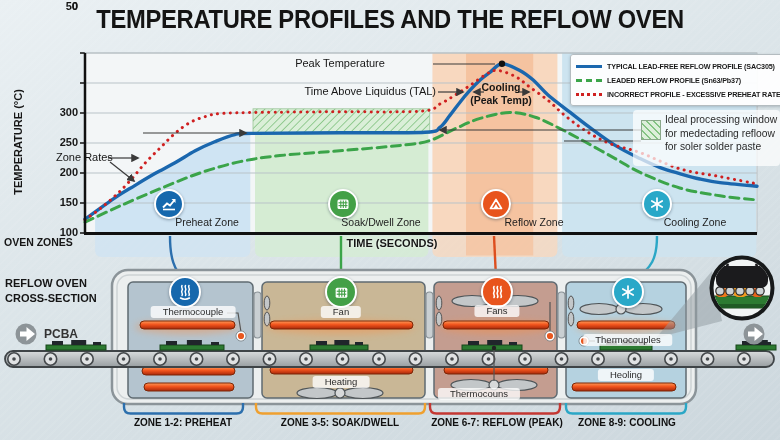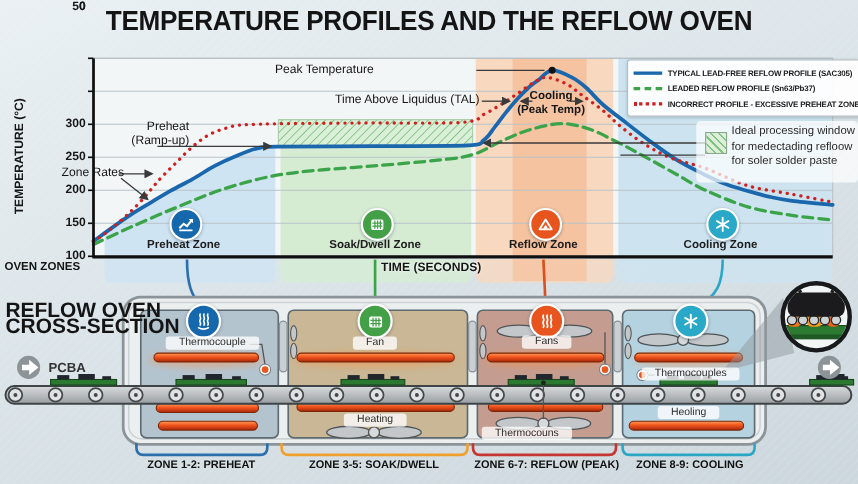--- a/index.html
+++ b/index.html
@@ -32,35 +32,35 @@
   .lsamp.dotted{border-top:3.5px dotted #cf2020;}
   .ltext{font-size:7.2px;font-weight:bold;letter-spacing:-.15px;white-space:nowrap;color:#1a1a1a;}
   
   #winleg{position:absolute;left:633px;top:110px;width:147px;height:56px;z-index:2;
     background:rgba(255,255,255,.72);border-radius:4px;}
   #winleg-swatch{position:absolute;left:641px;top:120px;width:18px;height:18px;z-index:3;
     border:1px solid #8aa88a;
     background:repeating-linear-gradient(45deg,#84c483 0 1.5px,#ddefdb 1.5px 5px);}
   #winleg-text{left:665px;top:113px;font-size:10.3px;line-height:13.5px;color:#2a2a2a;white-space:nowrap;}
   
-  #ann-peak{left:250px;top:57px;width:180px;text-align:left;font-size:11px;}
+  #ann-peak{left:250px;top:57px;width:180px;text-align:center;font-size:11px;}
   #ann-tal{left:246px;top:85px;width:190px;text-align:right;font-size:11px;}
   #ann-reflow{left:451px;top:81px;width:100px;text-align:center;font-size:10.5px;font-weight:bold;line-height:13px;}
   #ann-preheat{left:72px;top:109px;width:100px;text-align:right;font-size:11px;line-height:13px;}
   #ann-ramp{left:56px;top:151px;font-size:11px;}
   
   .zicon{position:absolute;z-index:3;width:26px;height:26px;border-radius:50%;border:2px solid #fff;
     box-shadow:0 1px 3px rgba(20,40,60,.4);display:flex;align-items:center;justify-content:center;}
   .oicon{position:absolute;z-index:3;width:28px;height:28px;border-radius:50%;border:2.5px solid #fff;
     box-shadow:0 1px 3px rgba(20,40,60,.4);display:flex;align-items:center;justify-content:center;}
   .ic-preheat{background:#1668ad}.ic-soak{background:#43a047}.ic-reflow{background:#e8541d}.ic-cool{background:#29a8c8}
   .zlabel{position:absolute;z-index:3;top:216px;transform:translateX(-50%);font-size:10.5px;
-    font-weight:bold;color:#1d1d1d;white-space:nowrap;}
+    font-weight:normal;color:#1d1d1d;white-space:nowrap;margin-left:40px;}
   
-  #oven-title{left:5px;top:276px;font-size:19px;font-weight:bold;line-height:14.5px;color:#141414;}
+  #oven-title{left:5px;top:276px;font-size:11px;font-weight:bold;line-height:14.5px;color:#141414;}
   #pcba{left:44px;top:327px;font-size:12px;font-weight:bold;color:#333;}
   .pill{position:absolute;z-index:3;transform:translateX(-50%);white-space:nowrap;
     font-size:9.5px;color:#2b2b2b;background:rgba(255,255,255,.78);border-radius:3px;padding:0 12px;line-height:12px;}
   .bracket-label{position:absolute;z-index:3;top:417px;transform:translateX(-50%);
     font-size:10px;font-weight:bold;color:#101010;white-space:nowrap;text-align:right;}
 </style>
 </head>
 <body>
 
 <div id="stage">
@@ -369,41 +369,37 @@
     <div class="lrow">
         <span class="lsamp solid"></span>
         <span class="ltext">TYPICAL LEAD-FREE REFLOW PROFILE (SAC305)</span>
       </div>
     <div class="lrow">
         <span class="lsamp dashed"></span>
         <span class="ltext">LEADED REFLOW PROFILE (Sn63/Pb37)</span>
       </div>
     <div class="lrow">
         <span class="lsamp dotted"></span>
-        <span class="ltext">INCORRECT PROFILE - EXCESSIVE PREHEAT ZONE</span>
+        <span class="ltext">INCORRECT PROFILE - EXCESSIVE PREHEAT RATE</span>
       </div>
   </div>
 
   <div id="winleg"></div>
   <div id="winleg-swatch"></div>
   <div class="txt" id="winleg-text">
     <div>Ideal processing window</div>
     <div>for medectading refloow</div>
     <div>for soler solder paste</div>
   </div>
 
   <div class="txt" id="ann-peak">Peak Temperature</div>
   <div class="txt" id="ann-tal">Time Above Liquidus (TAL)</div>
   <div class="txt" id="ann-reflow">
     <div>Cooling</div>
     <div>(Peak Temp)</div>
-  </div>
-  <div class="txt" id="ann-preheat">
-    <div>Preheat</div>
-    <div>(Ramp-up)</div>
   </div>
   <div class="txt" id="ann-ramp">Zone Rates</div>
 
   <div class="zicon ic-preheat" style="left:154px;top:189px">
     <svg width="16" height="16" viewBox="0 0 16 16">
         <polyline points="2,11.5 6,7.5 9,9.5 13.5,4" fill="none" stroke="#fff" stroke-width="1.9"></polyline>
         <polygon points="10.5,3 14.5,3 14.5,7" fill="#fff"></polygon>
         <line x1="2" y1="13.5" x2="14" y2="13.5" stroke="#fff" stroke-width="1.6"></line>
       </svg>
   </div>

